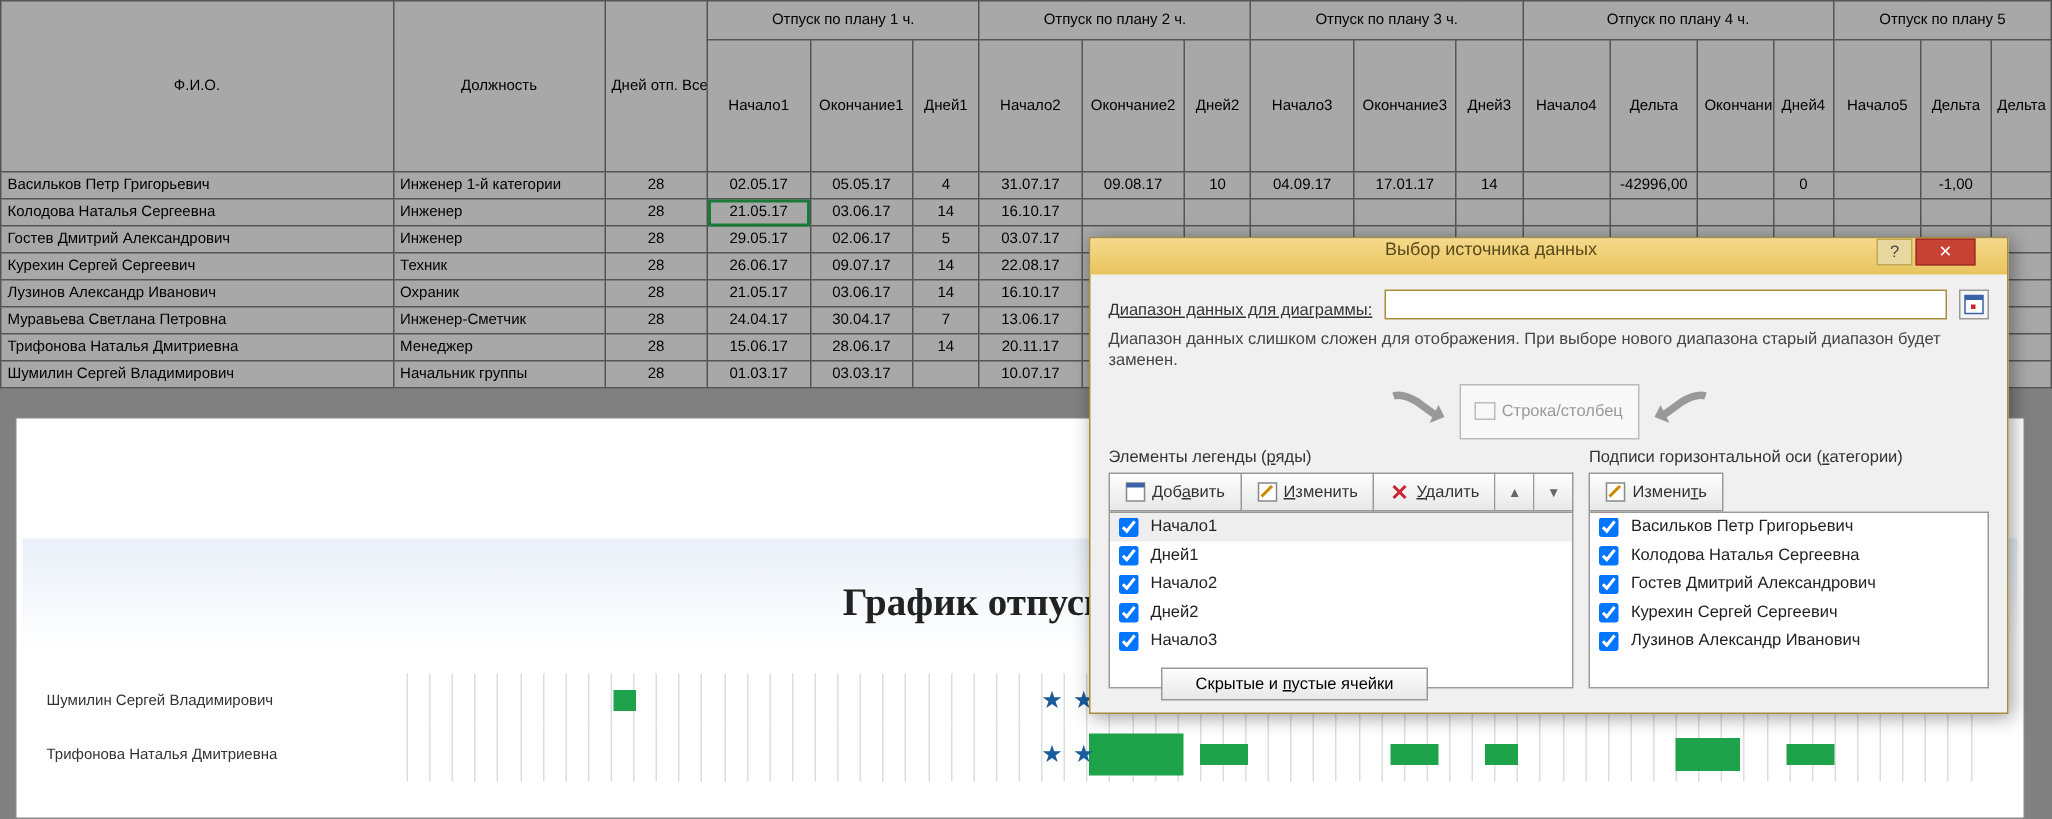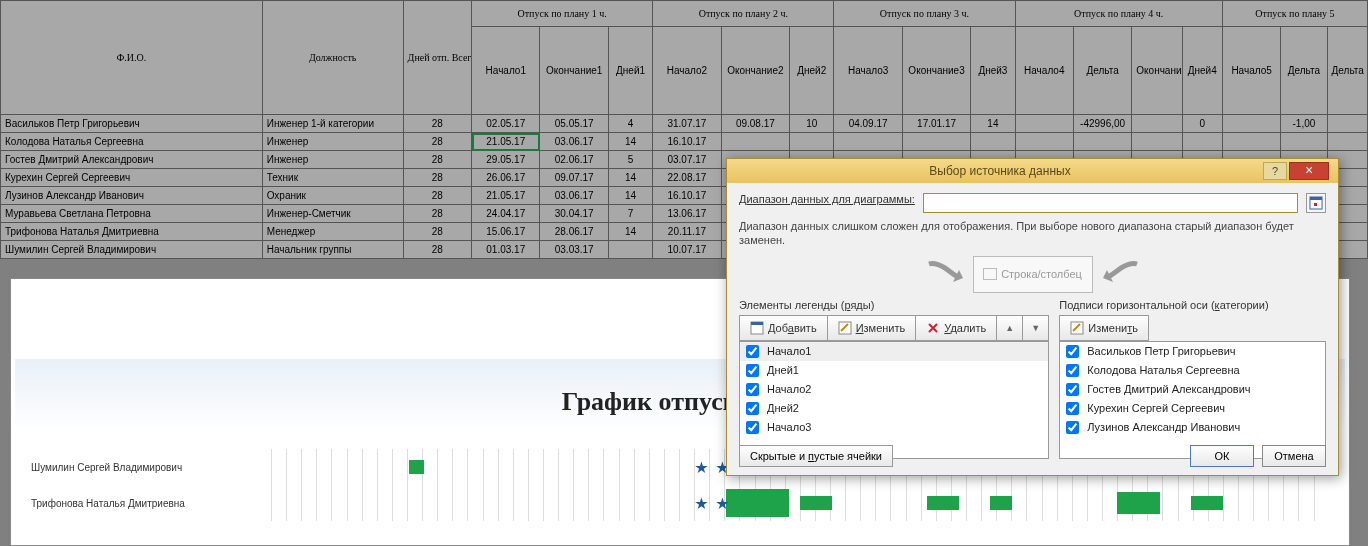--- a/index.html
+++ b/index.html
@@ -6,21 +6,21 @@
   body { font-family: "Segoe UI", Tahoma, sans-serif; font-size: 11px; background: #808080; overflow: hidden; width: 1368px; height: 546px; position: relative; }
   
   
   .dimmed-bg { position: absolute; top: 0; left: 0; width: 1368px; height: 546px; background: #808080; }
   
   .table-container { position: absolute; top: 0; left: 0; width: 1368px; }
   table.data-table { border-collapse: collapse; width: 1368px; background: #a8a8a8; table-layout: fixed; }
   table.data-table th, table.data-table td { border: 1px solid #555; padding: 2px 4px; font-size: 10px; color: #000; background: #a8a8a8; vertical-align: middle; overflow: hidden; white-space: nowrap; text-overflow: clip; }
   table.data-table th { text-align: center; font-weight: normal; height: 18px; }
   table.data-table td { height: 18px; }
-  table.data-table .header-row1 th { height: 26px; font-family: Liberation Serif, serif; }
+  table.data-table .header-row1 th { height: 26px; }
   table.data-table .header-row2 th { height: 88px; }
   .center { text-align: center; }
   .left { text-align: left; padding-left: 6px; }
   .selected-cell { outline: 2px solid #1a7a3a; outline-offset: -2px; }
   
   
   .chart-area { position: absolute; top: 278px; left: 10px; width: 1340px; height: 268px; background: #fff; border: 1px solid #888; }
   .chart-inner { position: absolute; top: 80px; left: 4px; right: 4px; bottom: 4px; background: linear-gradient(to bottom, #e9f0f8, #fff 40%); }
   .legend { position: absolute; top: 14px; right: 20px; font-size: 10px; color: #333; }
   .legend-item { display: flex; align-items: center; gap: 6px; margin-bottom: 4px; }
@@ -31,26 +31,26 @@
   .gantt-row { position: relative; height: 36px; display: flex; align-items: center; }
   .gantt-label { position: absolute; left: -40px; width: 200px; font-size: 10px; color: #333; }
   .gantt-bars { position: absolute; left: 200px; right: 0; top: 0; bottom: 0; }
   .gantt-grid { position: absolute; top: 0; bottom: 0; width: 100%; display: flex; }
   .gantt-grid div { flex: 1; border-left: 1px solid #ddd; }
   .gantt-bar { position: absolute; height: 14px; background: #1fa34a; top: 50%; transform: translateY(-50%); }
   .gantt-star { position: absolute; top: 50%; transform: translateY(-50%); color: #1a5b9c; font-size: 16px; }
   
   
   .dialog { position: absolute; top: 158px; left: 726px; width: 613px; height: 318px; background: #f0f0f0; border: 1px solid #a88c3a; box-shadow: 2px 2px 12px rgba(0,0,0,0.4); }
-  .dialog-titlebar { height: 24px; background: linear-gradient(to bottom, #f5d98a, #e8c45e); display: flex; align-items: center; padding: 0 9px 0 10px; }
+  .dialog-titlebar { height: 24px; background: linear-gradient(to bottom, #f5d98a, #e8c45e); display: flex; padding: 0 21px 0 10px; }
   .dialog-title { flex: 1; text-align: center; font-size: 12px; color: #5a4a1a; }
   .dialog-help { width: 24px; height: 18px; background: #e8d8a0; border: 1px solid #c0a850; text-align: center; line-height: 16px; font-size: 11px; color: #444; margin-right: 2px; cursor: pointer; }
   .dialog-close { width: 40px; height: 18px; background: #c74233; border: 1px solid #a03020; text-align: center; line-height: 14px; font-size: 14px; color: #fff; cursor: pointer; }
   .dialog-body { padding: 10px 12px 8px 12px; }
-  .range-row { display: flex; align-items: flex-start; gap: 8px; margin-bottom: 6px; }
+  .range-row { display: flex; align-items: flex-end; gap: 8px; margin-bottom: 6px; }
   .range-label { font-size: 11px; color: #333; text-decoration: underline; text-decoration-color: #333; }
   .range-input { flex: 1; height: 20px; border: 1px solid #a88c3a; background: #fff; padding: 0 4px; }
   .range-btn { width: 20px; height: 20px; border: 1px solid #999; background: #f5f5f5; font-size: 10px; cursor: pointer; display:flex; align-items:center; justify-content:center; }
   .range-btn svg { display:block; }
   .range-warning { font-size: 11px; color: #444; margin-bottom: 8px; line-height: 1.3; }
   .arrows-row { display: flex; align-items: center; justify-content: center; gap: 8px; margin-bottom: 6px; }
   .arrow-svg { width: 40px; height: 28px; }
   .row-col-btn { width: 120px; height: 37px; border: 1px solid #bbb; background: #f8f8f8; color: #999; font-size: 11px; display: flex; align-items: center; justify-content: center; gap: 4px; }
   .row-col-btn .icon { width: 14px; height: 12px; border: 1px solid #bbb; }
   .columns { display: flex; gap: 10px; }
@@ -60,21 +60,21 @@
   .toolbar { display: flex; gap: 0; margin-bottom: 0; }
   .toolbar button { height: 26px; padding: 0 10px; border: 1px solid #999; background: linear-gradient(to bottom, #fefefe, #e8e8e8); font-size: 11px; color: #333; cursor: pointer; display: flex; align-items: center; gap: 4px; }
   .toolbar button:not(:first-child) { border-left: none; }
   .toolbar .spacer { border: 1px solid #999; border-left: none; width: 26px; display: flex; align-items: center; justify-content: center; background: linear-gradient(to bottom, #fefefe, #e8e8e8); font-size: 9px; color: #666; }
   .toolbar .toolbar-icon { width: 14px; height: 14px; display:inline-flex; align-items:center; justify-content:center; }
   .listbox { height: 118px; border: 1px solid #999; background: #fff; overflow-y: auto; overflow-x: hidden; }
   .list-item { display: flex; align-items: center; gap: 8px; padding: 3px 6px; font-size: 11px; color: #222; }
   .list-item.sel { background: #eee; }
   .list-item input[type=checkbox] { width: 13px; height: 13px; }
   .dialog-footer { position: absolute; bottom: 8px; left: 12px; right: 12px; display: flex; align-items: center; }
-  .dialog-footer .hidden-empty { font-size: 11px; border: 1px solid #999; background: linear-gradient(to bottom, #fefefe, #e8e8e8); padding: 4px 10px; cursor: pointer; }
+  .dialog-footer .hidden-empty { font-size: 11px; border: 1px solid #999; background: linear-gradient(to bottom, #fefefe, #e8e8e8); padding: 4px 22px; cursor: pointer; margin-left: 35px; }
   .dialog-footer .right-btns { margin-left: auto; display: flex; gap: 8px; }
   .dialog-footer .right-btns button { width: 64px; height: 22px; border: 1px solid #888; background: linear-gradient(to bottom, #fefefe, #e8e8e8); font-size: 11px; cursor: pointer; }
   .dialog-footer .right-btns button.ok { border: 1px solid #4a7bbf; }
   
   
   .listbox::-webkit-scrollbar { width: 16px; }
   .listbox::-webkit-scrollbar-track { background: #f0f0f0; border-left: 1px solid #ccc; }
   .listbox::-webkit-scrollbar-thumb { background: #cdcdcd; border: 1px solid #aaa; }
 </style>
 </head>
@@ -612,18 +612,14 @@
             <div class="list-item">
               <input type="checkbox" checked="" style="">
               <span>Лузинов Александр Иванович</span>
             </div>
           </div>
       </div>
     </div>
   </div>
   <div class="dialog-footer">
     <div class="hidden-empty">Скрытые и <u>п</u>устые ячейки</div>
-    <div class="right-btns">
-      <button class="ok">ОК</button>
-      <button>Отмена</button>
-    </div>
   </div>
 </div>
 
 </body></html>

